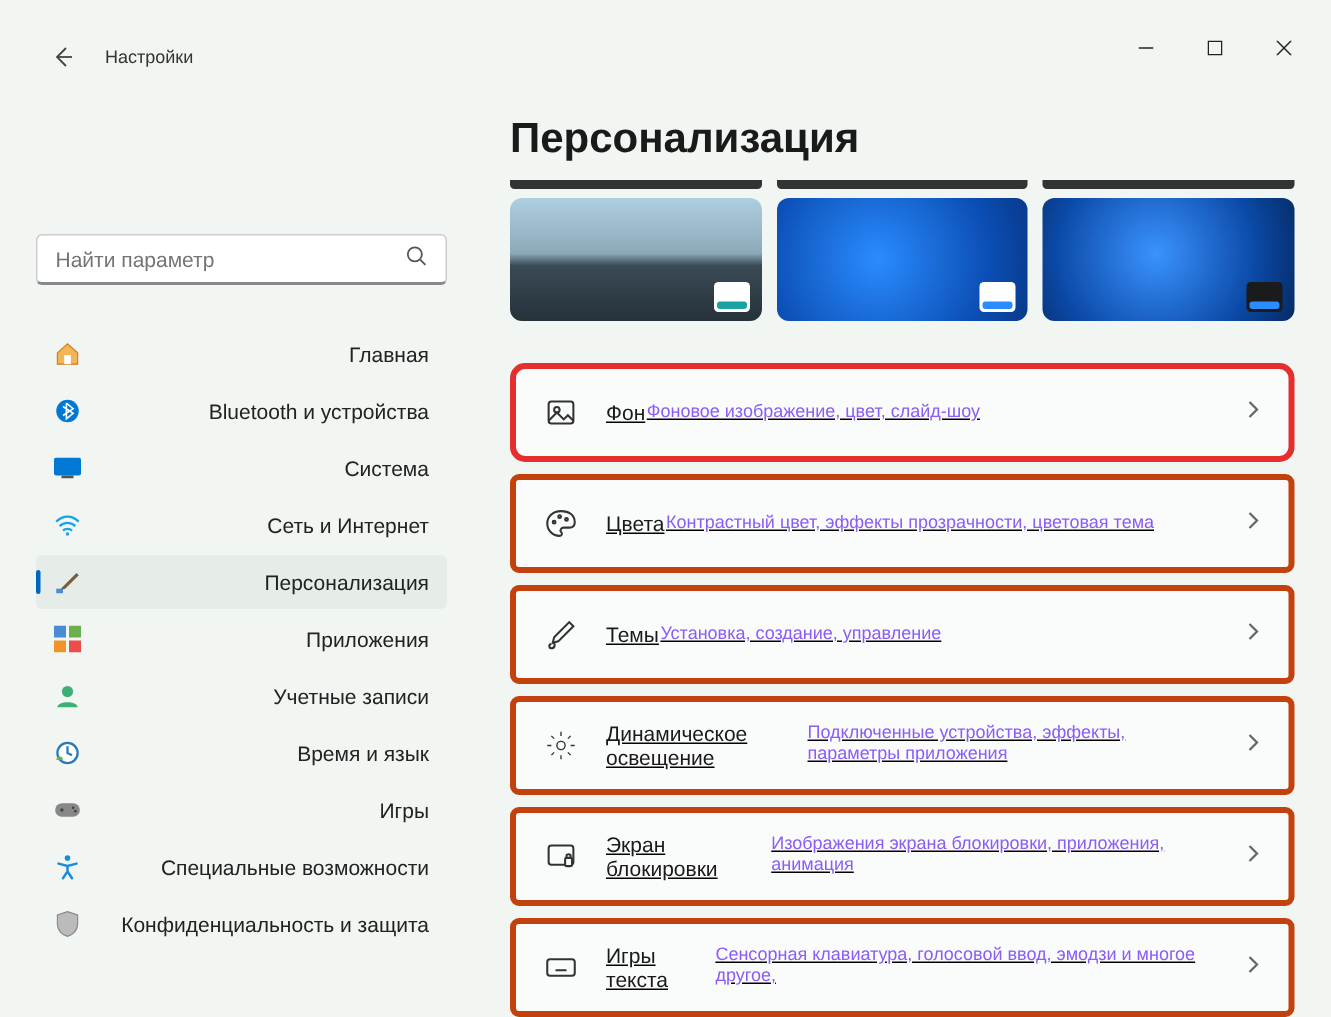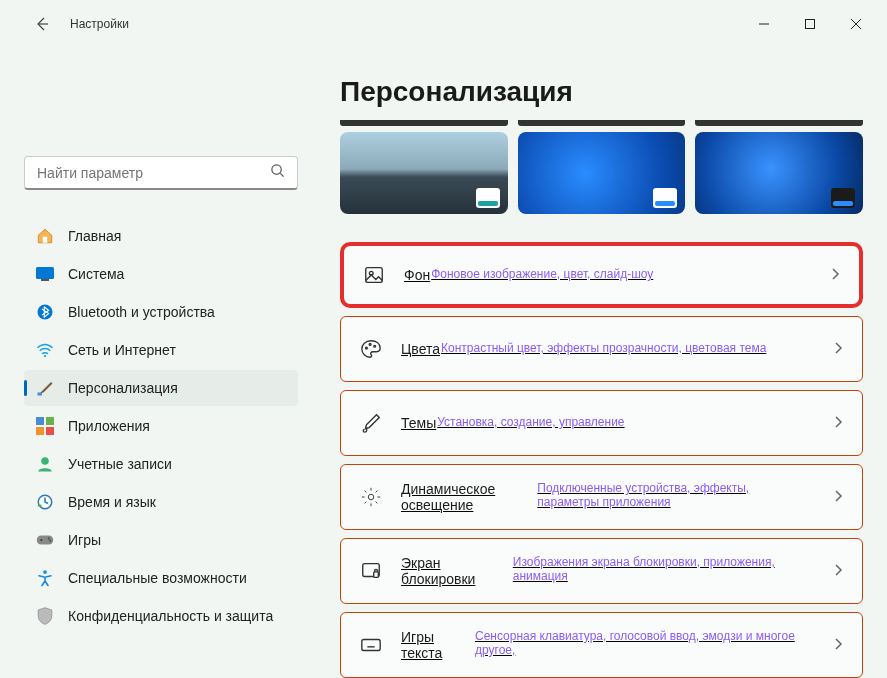--- a/index.html
+++ b/index.html
@@ -1,36 +1,36 @@
 <!DOCTYPE html>
 <html><head>
 <meta charset="utf-8">
 <style>
 * { margin: 0; padding: 0; box-sizing: border-box; font-family: "Segoe UI", -apple-system, sans-serif; }
 body { width: 887px; height: 678px; background: #f1f6f2; overflow: hidden; position: relative; }
 
 
-.titlebar { height: 48px; display: flex; align-items: center; padding: 0 8px; }
+.titlebar { height: 48px; display: flex; align-items: flex-end; padding: 0 8px; }
 .titlebar-left { display: flex; align-items: center; gap: 18px; padding-left: 24px; }
 .back-btn { width: 20px; height: 20px; display: flex; align-items: center; justify-content: center; cursor: pointer; color: #444; }
 .window-title { font-size: 12px; color: #333; font-weight: 400; }
 .window-controls { margin-left: auto; display: flex; }
 .wc-btn { width: 46px; height: 32px; display: flex; align-items: center; justify-content: center; cursor: pointer; }
 .wc-btn svg { stroke: #222; }
 
 
 .content { display: flex; height: calc(100% - 48px); }
 
 
 .sidebar { width: 310px; padding: 108px 12px 0 24px; flex-shrink: 0; }
 .search-box { position: relative; margin-bottom: 28px; background: #fff; border: 1px solid #ccc; border-bottom: 2px solid #888; border-radius: 4px; height: 34px; display: flex; align-items: center; padding: 0 12px; }
 .search-box input { border: none; outline: none; flex: 1; font-size: 14px; background: transparent; color: #b91c1c; }
 .search-box .search-ico { color: #555; }
 .nav-list { display: flex; flex-direction: column; gap: 2px; }
-.nav-item { display: flex; align-items: center; gap: 14px; height: 36px; padding: 0 12px; border-radius: 4px; cursor: pointer; position: relative; }
+.nav-item { display: flex; align-items: center; gap: 14px; height: 36px; padding: 0 12px; border-radius: 4px; cursor: pointer; position: relative; justify-content: space-between; }
 .nav-item.active { background: #e6ece7; }
 .nav-item.active::before { content: ""; position: absolute; left: 0; top: 10px; bottom: 10px; width: 3px; background: #0067c0; border-radius: 2px; }
 .nav-item .ico { width: 18px; height: 18px; display: flex; align-items: center; justify-content: center; }
 .nav-item .lbl { font-size: 14px; color: #222; }
 
 
 .main { flex: 1; padding: 28px 24px 0 30px; overflow-y: auto; }
 .page-heading { font-size: 28px; font-weight: 600; color: #1a1a1a; margin-bottom: 12px; }
 .theme-strip-top { display:flex; gap:10px; margin-bottom:6px;}
 .theme-strip-top .ts { flex:1; height:6px; border-radius:0 0 3px 3px; background:#333;}
@@ -39,21 +39,21 @@
 .thumb .mini { position: absolute; right: 8px; bottom: 6px; width: 24px; height: 20px; border-radius: 3px; background: #fff; display:flex; flex-direction:column; justify-content:flex-end; padding:2px;}
 .thumb .mini .bar { height:5px; border-radius:2px;}
 .t1 { background: linear-gradient(180deg,#aecfe0 0%,#8ba9b9 45%,#3a4a55 55%,#26323a 100%); }
 .t1 .bar{background:#1aa2a2;}
 .t2 { background: radial-gradient(circle at 40% 50%, #2a8cff 0%, #0b4db3 70%, #083a8a 100%); }
 .t2 .bar{background:#2a8cff;}
 .t3 { background: radial-gradient(circle at 45% 45%, #3a93ff 0%, #0b49a6 65%, #062a63 100%); }
 .t3 .mini{background:#1b1b1b;} .t3 .bar{background:#2a8cff;}
 
 .settings-list { display: flex; flex-direction: column; gap: 8px; }
-.setting-row { background: #fafcfb; border: 1px solid #c2410c; border-radius: 6px; height: 66px; display: flex; align-items: center; padding: 0 18px; cursor: pointer; gap: 18px; }
+.setting-row { background: #fafcfb; border: 4px solid #c2410c; border-radius: 6px; height: 66px; display: flex; align-items: center; padding: 0 18px; cursor: pointer; gap: 18px; }
 .setting-row.highlighted { border: 4px solid #e52e2e; border-radius: 10px; }
 .setting-row .row-ico { width: 24px; height: 24px; display: flex; align-items: center; justify-content: center; color: #333; flex-shrink:0;}
 .setting-row .row-txt { flex: 1; display: flex; flex-direction: row; gap: 1px; text-decoration: underline; }
 .setting-row .row-title { font-size: 14px; color: #1a1a1a; }
 .setting-row .row-desc { font-size: 12px; color: #8b5cf6; }
 .setting-row .chev { color: #666; flex-shrink:0;}
 </style>
 </head>
 <body>
 
@@ -103,35 +103,35 @@
         <span class="ico">
             <svg width="18" height="18" viewBox="0 0 24 24">
               <path d="M3 11 L12 3 L21 11 V21 H3 Z" fill="#f5b456" stroke="#d07a1b" stroke-width="1"></path>
               <rect x="9" y="13" width="6" height="8" fill="#fff"></rect>
             </svg>
           </span>
         <span class="lbl">Главная</span>
       </div>
       <div class="nav-item">
         <span class="ico">
+            <svg width="18" height="18" viewBox="0 0 24 24">
+              <circle cx="12" cy="12" r="10" fill="#0078d4"></circle>
+              <path d="M11 5 V19 L17 14 L8 8 M11 5 L17 10 L8 16" stroke="#fff" stroke-width="1.4" fill="none"></path>
+            </svg>
+          </span>
+        <span class="lbl">Bluetooth и устройства</span>
+      </div>
+      <div class="nav-item">
+        <span class="ico">
             <svg width="18" height="14" viewBox="0 0 18 14">
               <rect x="0" y="0" width="18" height="12" rx="1.5" fill="#0078d4"></rect>
               <rect x="5" y="12" width="8" height="2" fill="#555"></rect>
             </svg>
           </span>
         <span class="lbl">Система</span>
-      </div>
-      <div class="nav-item">
-        <span class="ico">
-            <svg width="18" height="18" viewBox="0 0 24 24">
-              <circle cx="12" cy="12" r="10" fill="#0078d4"></circle>
-              <path d="M11 5 V19 L17 14 L8 8 M11 5 L17 10 L8 16" stroke="#fff" stroke-width="1.4" fill="none"></path>
-            </svg>
-          </span>
-        <span class="lbl">Bluetooth и устройства</span>
       </div>
       <div class="nav-item">
         <span class="ico">
             <svg width="18" height="18" viewBox="0 0 24 24">
               <path d="M2 9 C8 3 16 3 22 9" stroke="#1aa2e6" stroke-width="2" fill="none"></path>
               <path d="M5 13 C9 9 15 9 19 13" stroke="#1aa2e6" stroke-width="2" fill="none"></path>
               <path d="M8 17 C10 15 14 15 16 17" stroke="#1aa2e6" stroke-width="2" fill="none"></path>
               <circle cx="12" cy="20" r="1.5" fill="#1aa2e6"></circle>
             </svg>
           </span>

